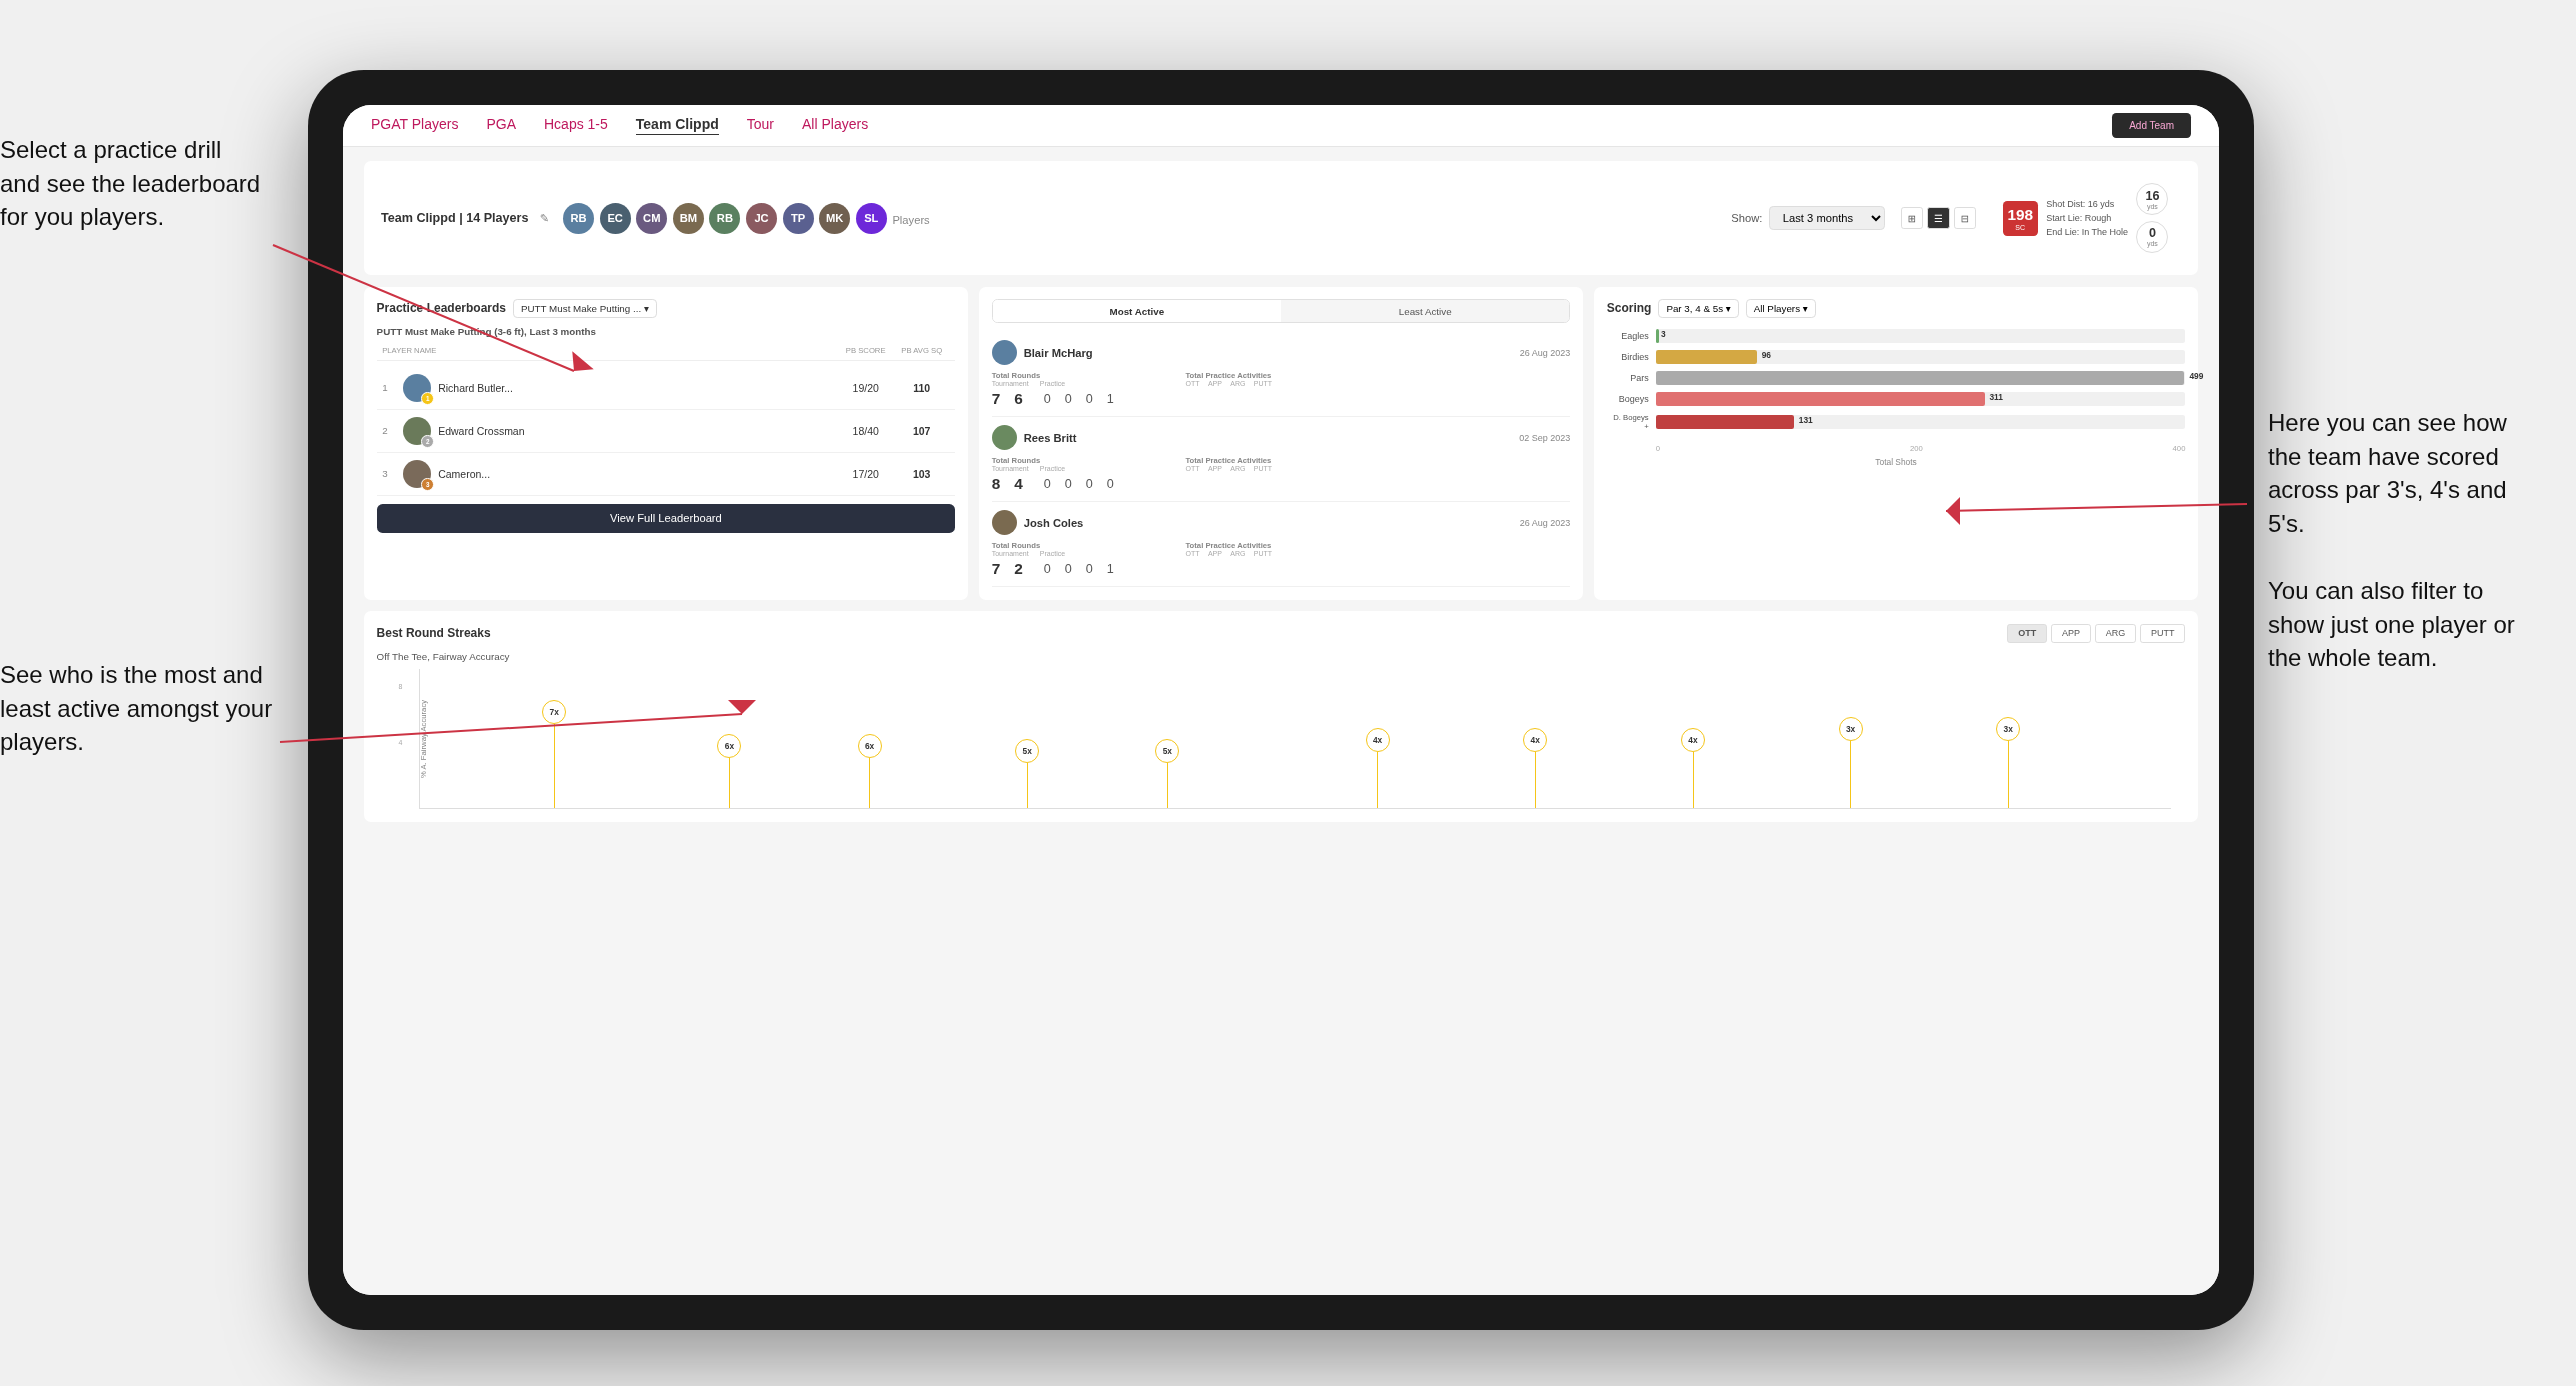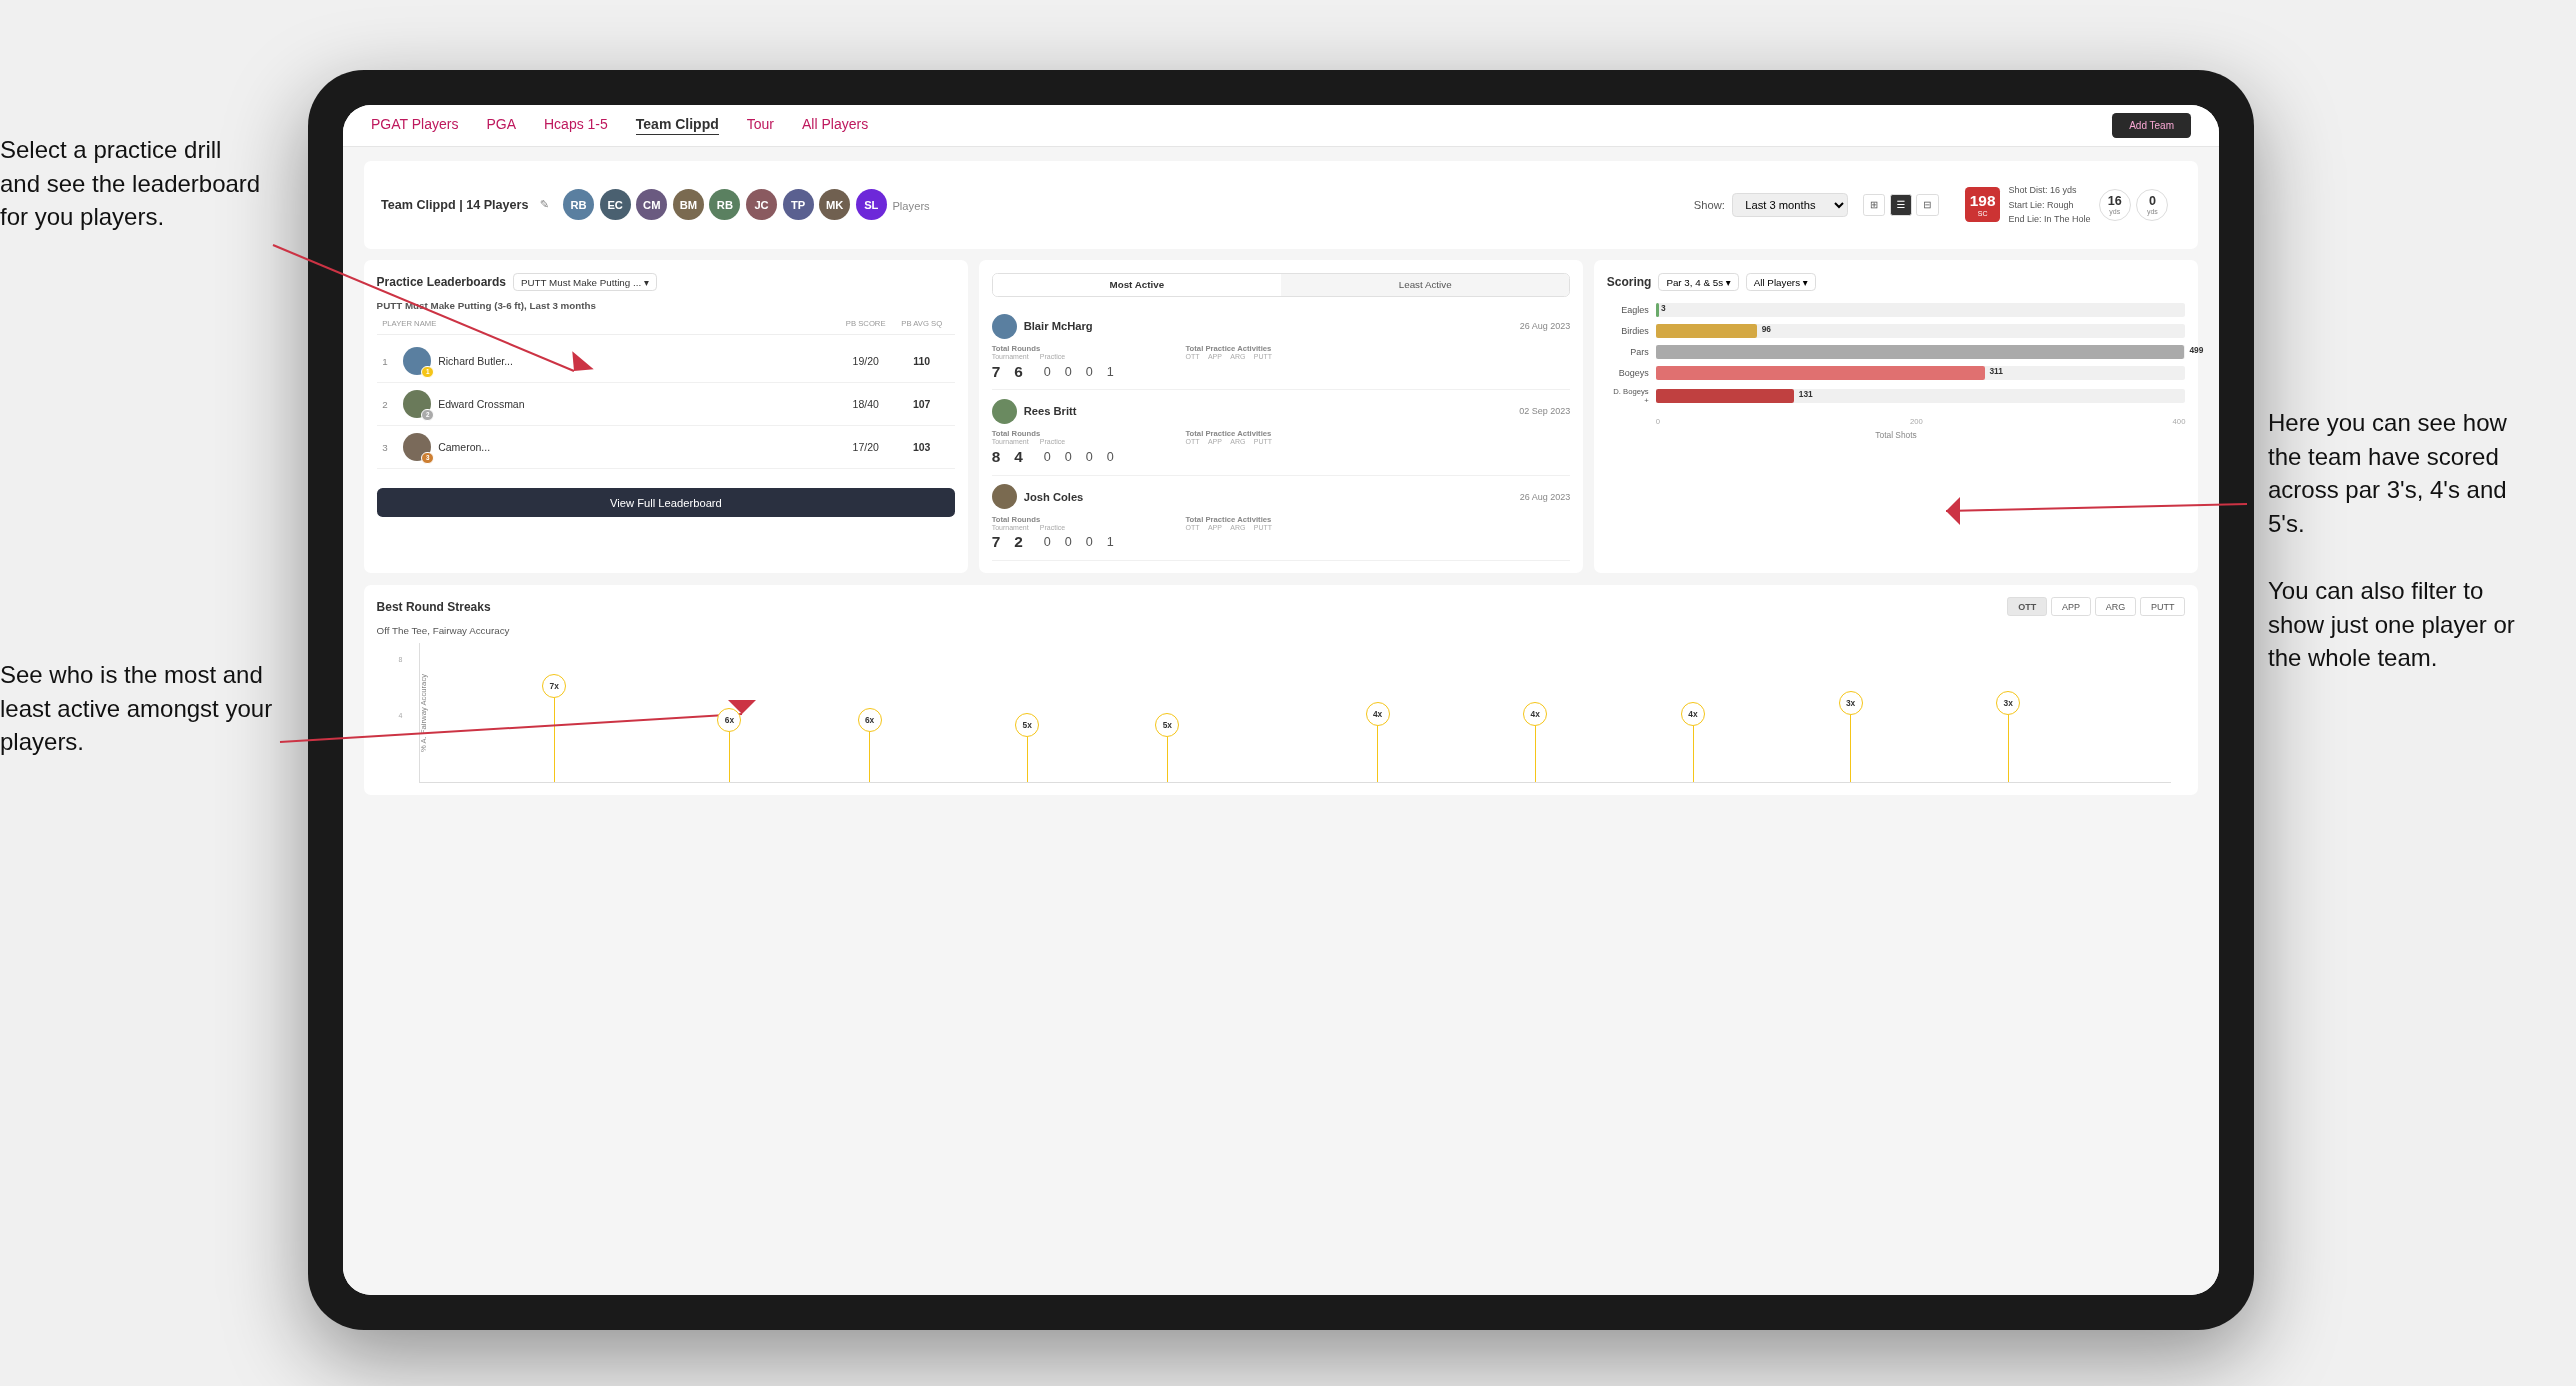--- a/index.html
+++ b/index.html
@@ -220,21 +220,21 @@
       background: #cc3333;
       color: #fff;
       width: 35px; height: 35px;
       border-radius: 4.2px;
       display: flex; align-items: center; justify-content: center;
       font-size: 15.4px; font-weight: 700;
       flex-direction: column;
     }
     .shot-number .shot-label { font-size: 7px; font-weight: 400; }
     .shot-info { font-size: 9px; color: #555; line-height: 1.6; }
-    .shot-circles { display: flex; gap: 5.6px; align-items: center; }
+    .shot-circles { display: flex; gap: 5.6px; align-items: center; flex-direction: column; }
     .shot-circle {
       width: 32px; height: 32px;
       border-radius: 50%;
       border: 1.4px solid #ddd;
       display: flex; align-items: center; justify-content: center;
       font-size: 12.6px; font-weight: 700; color: #333;
       flex-direction: column;
     }
     .shot-circle .sc-label { font-size: 7px; color: #888; font-weight: 400; }
 
@@ -319,21 +319,21 @@
     }
     .lb-badge.gold { background: #f5c518; color: #fff; }
     .lb-badge.silver { background: #aaa; color: #fff; }
     .lb-badge.bronze { background: #cd7f32; color: #fff; }
     .lb-name { flex: 1; font-size: 10.5px; color: #333; font-weight: 500; }
     .lb-score { width: 56px; text-align: center; font-size: 10.5px; color: #333; }
     .lb-avg { width: 56px; text-align: center; font-size: 10.5px; color: #333; font-weight: 600; }
 
     .view-full-btn {
       width: 100%;
-      margin-top: 19px;
+      margin-top: 8px;
       background: #2a3040;
       color: #fff;
       border: none;
       border-radius: 5.6px;
       padding: 8.4px;
       font-size: 11.2px;
       cursor: pointer;
     }
 
     

